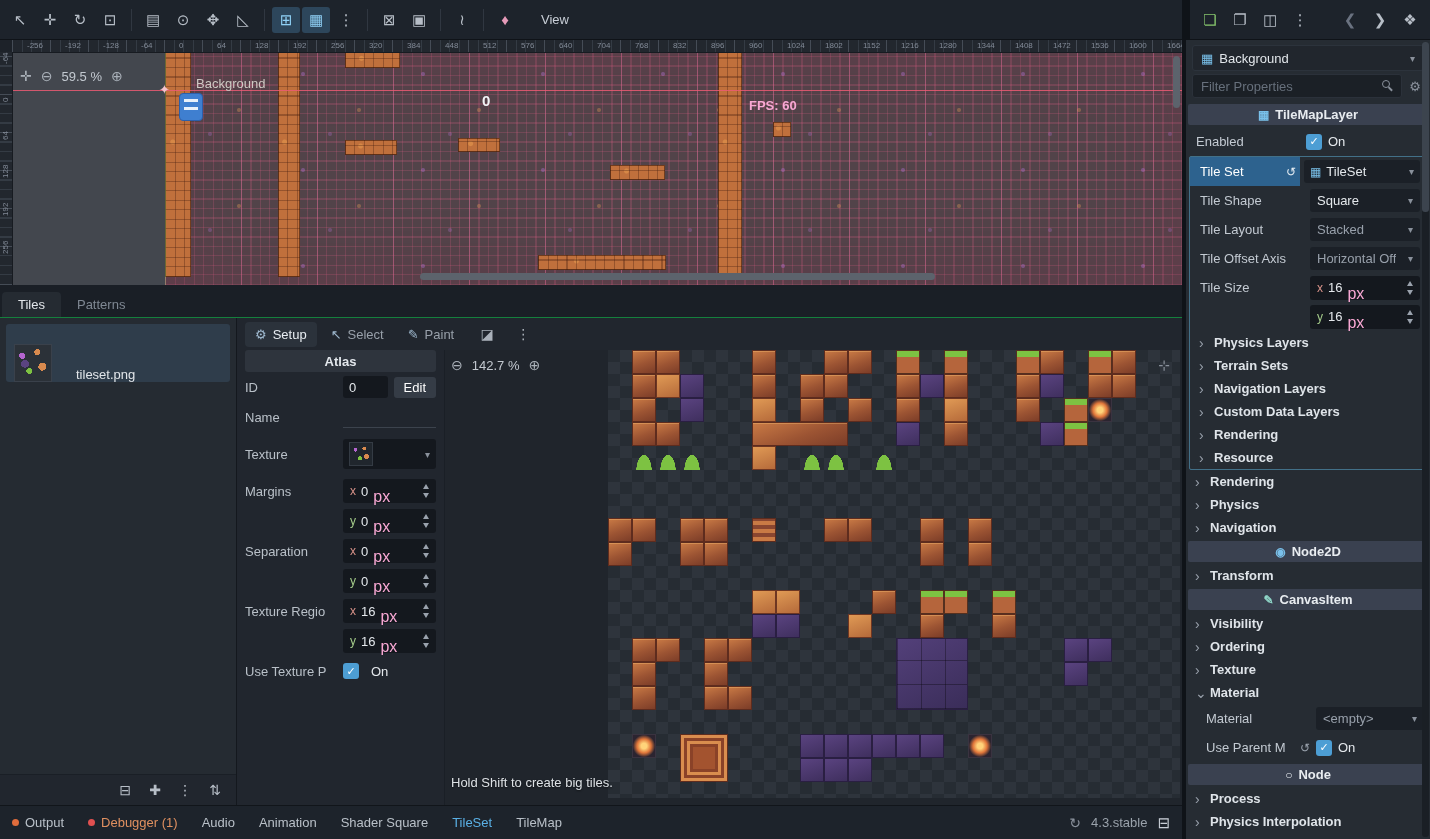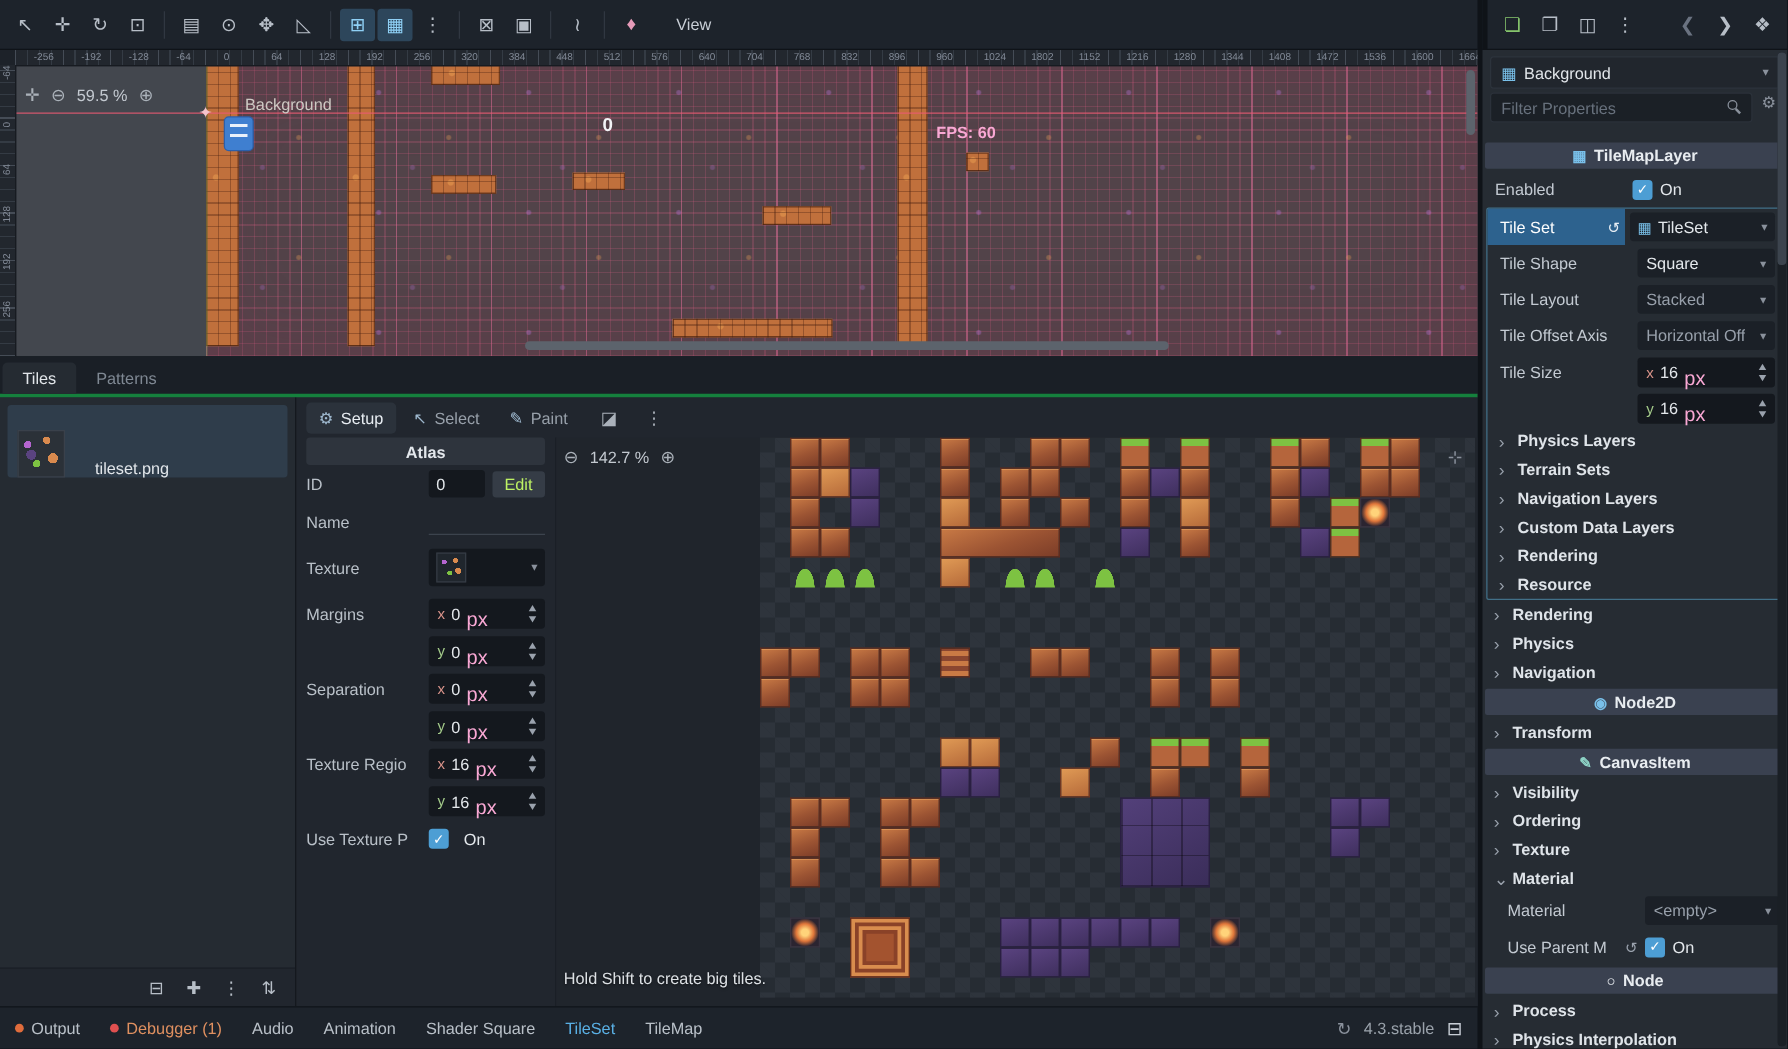--- a/index.html
+++ b/index.html
@@ -51,21 +51,21 @@
   .bg-label{position:absolute;left:184px;top:24px;font-size:13px;color:#cfc9c4;z-index:3;}
   .zero-label{position:absolute;left:470px;top:40px;font-size:15px;font-weight:bold;color:#f2f4f6;z-index:3;}
   .fps-label{position:absolute;left:737px;top:46px;font-size:13px;font-weight:bold;color:#f9a8d4;z-index:3;}
   .vp-zoom{position:absolute;left:8px;top:16px;display:flex;align-items:center;gap:9px;z-index:4;font-size:13px;color:#c3c9d0;}
   .vp-zoom .zic{font-size:14px;color:#aab1b9;}
   .hscroll{position:absolute;left:408px;top:221px;width:515px;height:7px;background:#5c636c;border-radius:4px;z-index:4;}
   .vscroll{position:absolute;right:2px;top:4px;width:7px;height:52px;background:#5c636c;border-radius:4px;z-index:4;}
 
   
   #bottom-dock{position:absolute;left:0;top:285px;width:1182px;height:520px;background:#21262e;}
-  .dock-tabs{height:33px;background:#1a1f26;display:flex;align-items:flex-end;padding-left:2px;border-bottom:3px solid #15803d;box-sizing:border-box;}
+  .dock-tabs{height:33px;background:#1a1f26;display:flex;align-items:flex-end;padding-left:2px;border-bottom:1px solid #15803d;box-sizing:border-box;}
   .dock-tab{padding:5px 16px;font-size:13px;color:#7f8893;border-radius:4px 4px 0 0;}
   .dock-tab.active{background:#252b32;color:#e2e6ea;}
   .dock-body{display:flex;height:487px;}
   .tiles-list{position:relative;width:237px;background:#252b32;border-right:1px solid #14181e;box-sizing:border-box;}
   .tile-item{margin:6px;height:58px;display:flex;align-items:flex-end;gap:24px;padding:0 8px;border-radius:3px;font-size:13px;color:#e2e6ea;}
   .tile-item.selected{background:#2f3d4b;}
   .src-thumb{width:36px;height:36px;background:#2b3138;border:1px solid #3a414b;flex:0 0 36px;
     background-image:
       radial-gradient(circle at 20% 30%, #b565d0 0 3px, transparent 3px),
       radial-gradient(circle at 62% 20%, #d98a4e 0 3px, transparent 3px),
@@ -84,21 +84,21 @@
   .editor-body{flex:1;display:flex;min-height:0;}
 
   
   .atlas-form{width:208px;flex:0 0 208px;border-right:1px solid #1a1f26;box-sizing:border-box;padding:0 6px;}
   .atlas-header{height:22px;margin:0 2px;background:#2e343d;border-radius:3px;display:flex;align-items:center;justify-content:center;font-weight:bold;font-size:13px;color:#e3e7ec;}
   .frow{display:flex;align-items:center;height:30px;gap:6px;padding:0 2px;}
   .frow.tall{height:44px;}
   .flabel{flex:0 0 92px;font-size:13px;color:#b9c0c8;white-space:nowrap;overflow:hidden;}
   .well{background:#14181e;border-radius:3px;height:22px;display:flex;align-items:center;padding:0 6px;font-size:13px;color:#e4e8ec;}
   .well.id{width:40px;}
-  .btn{background:#353c46;border-radius:3px;padding:3px 10px;font-size:13px;color:#bef264;}
+  .btn{background:#353c46;border-radius:3px;padding:3px 10px;font-size:13px;color:#ffffff;}
   .uline{flex:1;border-bottom:1px solid #3c434d;height:20px;}
   .texwell{flex:1;height:30px;background:#14181e;border-radius:3px;display:flex;align-items:center;gap:6px;padding:0 6px;}
   .texthumb{width:22px;height:22px;background:#20262d;border:1px solid #343b44;
     background-image:
       radial-gradient(circle at 25% 30%, #b565d0 0 2px, transparent 2px),
       radial-gradient(circle at 65% 25%, #d98a4e 0 2px, transparent 2px),
       radial-gradient(circle at 45% 70%, #7dc242 0 2px, transparent 2px),
       radial-gradient(circle at 75% 62%, #d98a4e 0 2.5px, transparent 2.5px);}
   .vec{flex:1;height:24px;background:#14181e;border-radius:3px;display:flex;align-items:center;gap:5px;padding:0 5px 0 7px;min-width:0;}
   .ax{font-size:12px;color:#a8b0ba;}
@@ -145,21 +145,21 @@
   .sb-right{margin-left:auto;display:flex;align-items:center;gap:10px;color:#9aa2ab;}
   .sb-right .zic{font-size:14px;color:#8a919c;}
   .sb-right .layout{font-size:15px;color:#c8ced6;}
 
   
   #inspector{position:absolute;left:1186px;top:40px;width:244px;height:799px;background:#262c33;overflow:hidden;box-sizing:border-box;padding-top:2px;}
   .node-select{margin:3px 6px 3px;height:24px;background:#21262d;border:1px solid #2c333c;border-radius:3px;display:flex;align-items:center;gap:6px;padding:0 8px;}
   .node-select .nslabel{font-size:13px;color:#e2e6ea;}
   .nicon{color:#79c0ea;font-size:13px;}
   .dd{margin-left:auto;color:#8a919c;font-size:10px;}
-  .filter-row{margin:2px 6px 16px;display:flex;gap:4px;}
+  .filter-row{margin:2px 6px 6px;display:flex;align-items:center;gap:4px;}
   .filter{flex:1;position:relative;height:22px;background:#1b2026;border:1px solid #2b313a;border-radius:3px;display:flex;align-items:center;}
   .filter input{flex:1;background:transparent;border:none;outline:none;color:#cfd5dc;font-size:13px;padding:0 22px 0 8px;font-family:"Liberation Sans",sans-serif;}
   .filter input::placeholder{color:#67707c;}
   .mag{position:absolute;right:7px;top:5px;width:12px;height:12px;}
   .mag::before{content:"";position:absolute;width:6px;height:6px;border:1.5px solid #8a919c;border-radius:50%;left:0;top:0;}
   .mag::after{content:"";position:absolute;width:5px;height:1.5px;background:#8a919c;transform:rotate(45deg);left:6px;top:8px;}
   .ftool{width:18px;text-align:center;color:#8a919c;font-size:13px;}
   .cat{height:21px;margin:2px 2px;background:#3a4150;border-radius:2px;display:flex;align-items:center;justify-content:center;gap:6px;font-weight:bold;color:#e8ecf0;font-size:13px;}
   .cicon{font-size:12px;}
   .cicon.blue{color:#79c0ea;}

